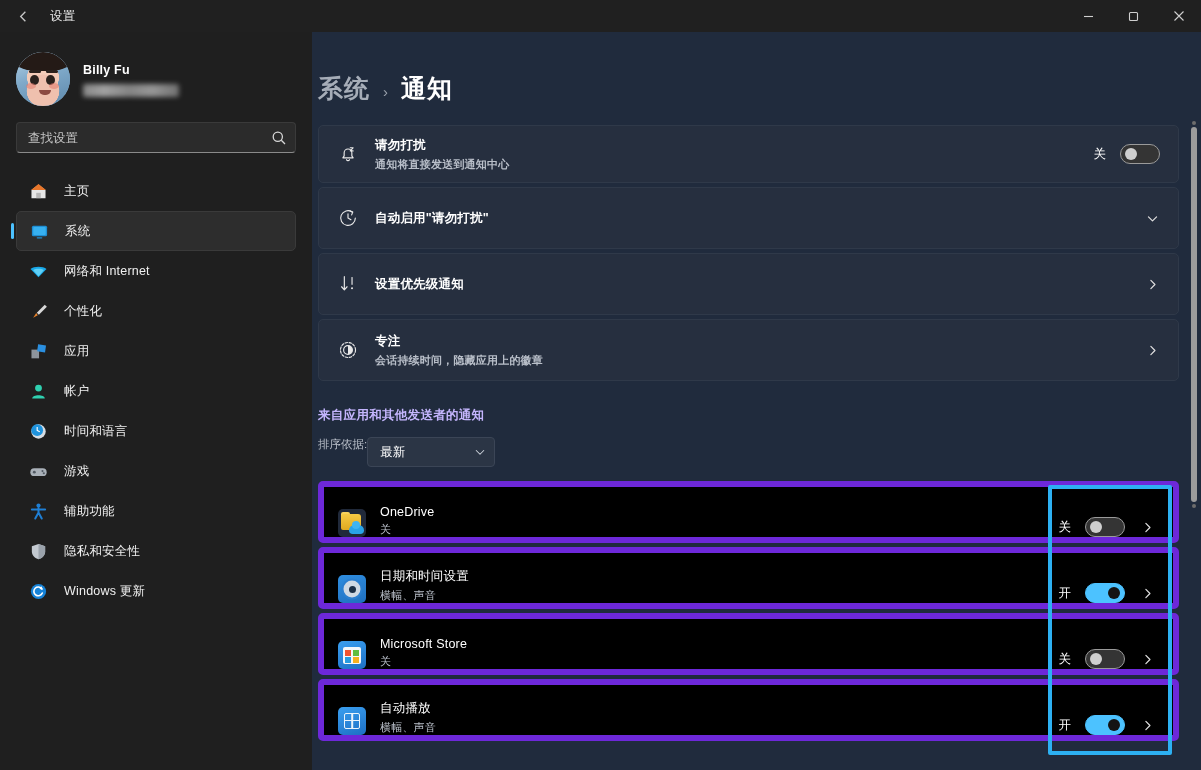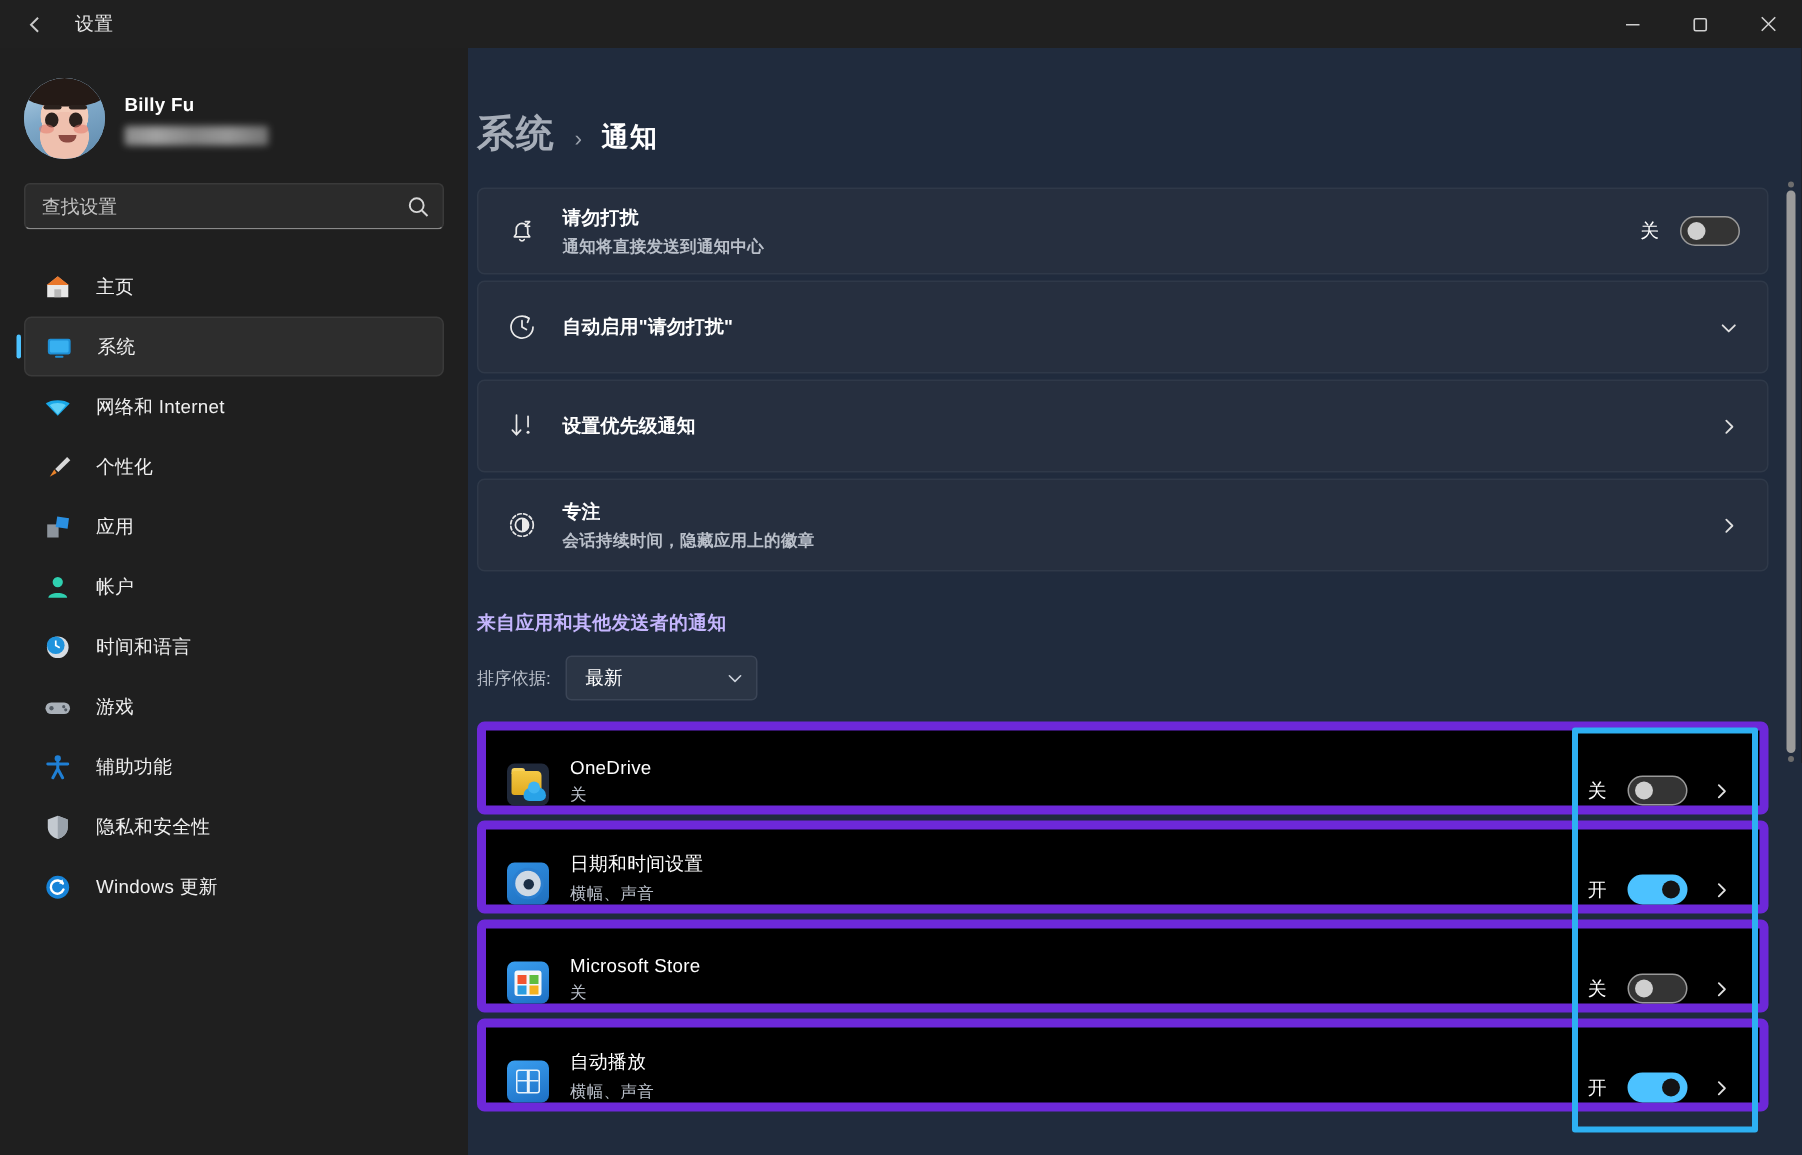--- a/index.html
+++ b/index.html
@@ -130,21 +130,21 @@
     flex: 1 1 auto; background: #202b3d;
     position: relative; overflow: hidden;
   }
   .content-inner { padding: 0 22px 0 6px; height: 100%; position: relative; }
   .crumb {
     display: flex; align-items: baseline; gap: 12px;
     padding: 40px 0 20px 0;
   }
   .crumb .c1 { font-size: 25px; color: #a6adb8; font-weight: 600; letter-spacing: 1px; }
   .crumb .sep { font-size: 15px; color: #9aa1ac; padding: 0 1px; }
-  .crumb .c2 { font-size: 18px; color: #ffffff; font-weight: 600; letter-spacing: 1px; }
+  .crumb .c2 { font-size: 25px; color: #ffffff; font-weight: 600; letter-spacing: 1px; }
 
   .cards { display: flex; flex-direction: column; gap: 4px; }
   .card {
     background: #262f3f;
     border: 1px solid #2f3949;
     border-radius: 5px;
     min-height: 58px;
     display: flex; align-items: center;
     padding: 0 18px 0 14px;
     cursor: pointer;
@@ -171,21 +171,21 @@
   }
   .toggle.off .knob { left: 4px; background: #cfcfcf; }
   .toggle.on .knob { right: 4px; background: #141414; }
 
   .chev { width: 16px; height: 16px; flex: 0 0 16px; display: flex; align-items: center; justify-content: center; }
   .chev svg { width: 13px; height: 13px; stroke: #dfdfdf; fill: none; stroke-width: 1.5; stroke-linecap: round; stroke-linejoin: round; }
 
   
   .sect { margin-top: 26px; }
   .secttitle { font-size: 12.5px; font-weight: bold; color: #c4b5fd; letter-spacing: .3px; }
-  .sortrow { display: flex; align-items: center; margin-top: 13px; gap: 10px; }
+  .sortrow { display: flex; margin-top: 13px; }
   .sortlabel { font-size: 11.5px; color: #b9bfc9; }
   .combo {
     width: 128px; height: 30px; border-radius: 4px;
     background: #2b3545; border: 1px solid #3b4556;
     display: flex; align-items: center; padding: 0 8px 0 12px; cursor: pointer;
   }
   .combo .cv { font-size: 12.5px; color: #ffffff; flex: 1 1 auto; }
   .combo svg { width: 12px; height: 12px; stroke: #cdd3dc; fill: none; stroke-width: 1.4; stroke-linecap: round; stroke-linejoin: round; }
 
   

